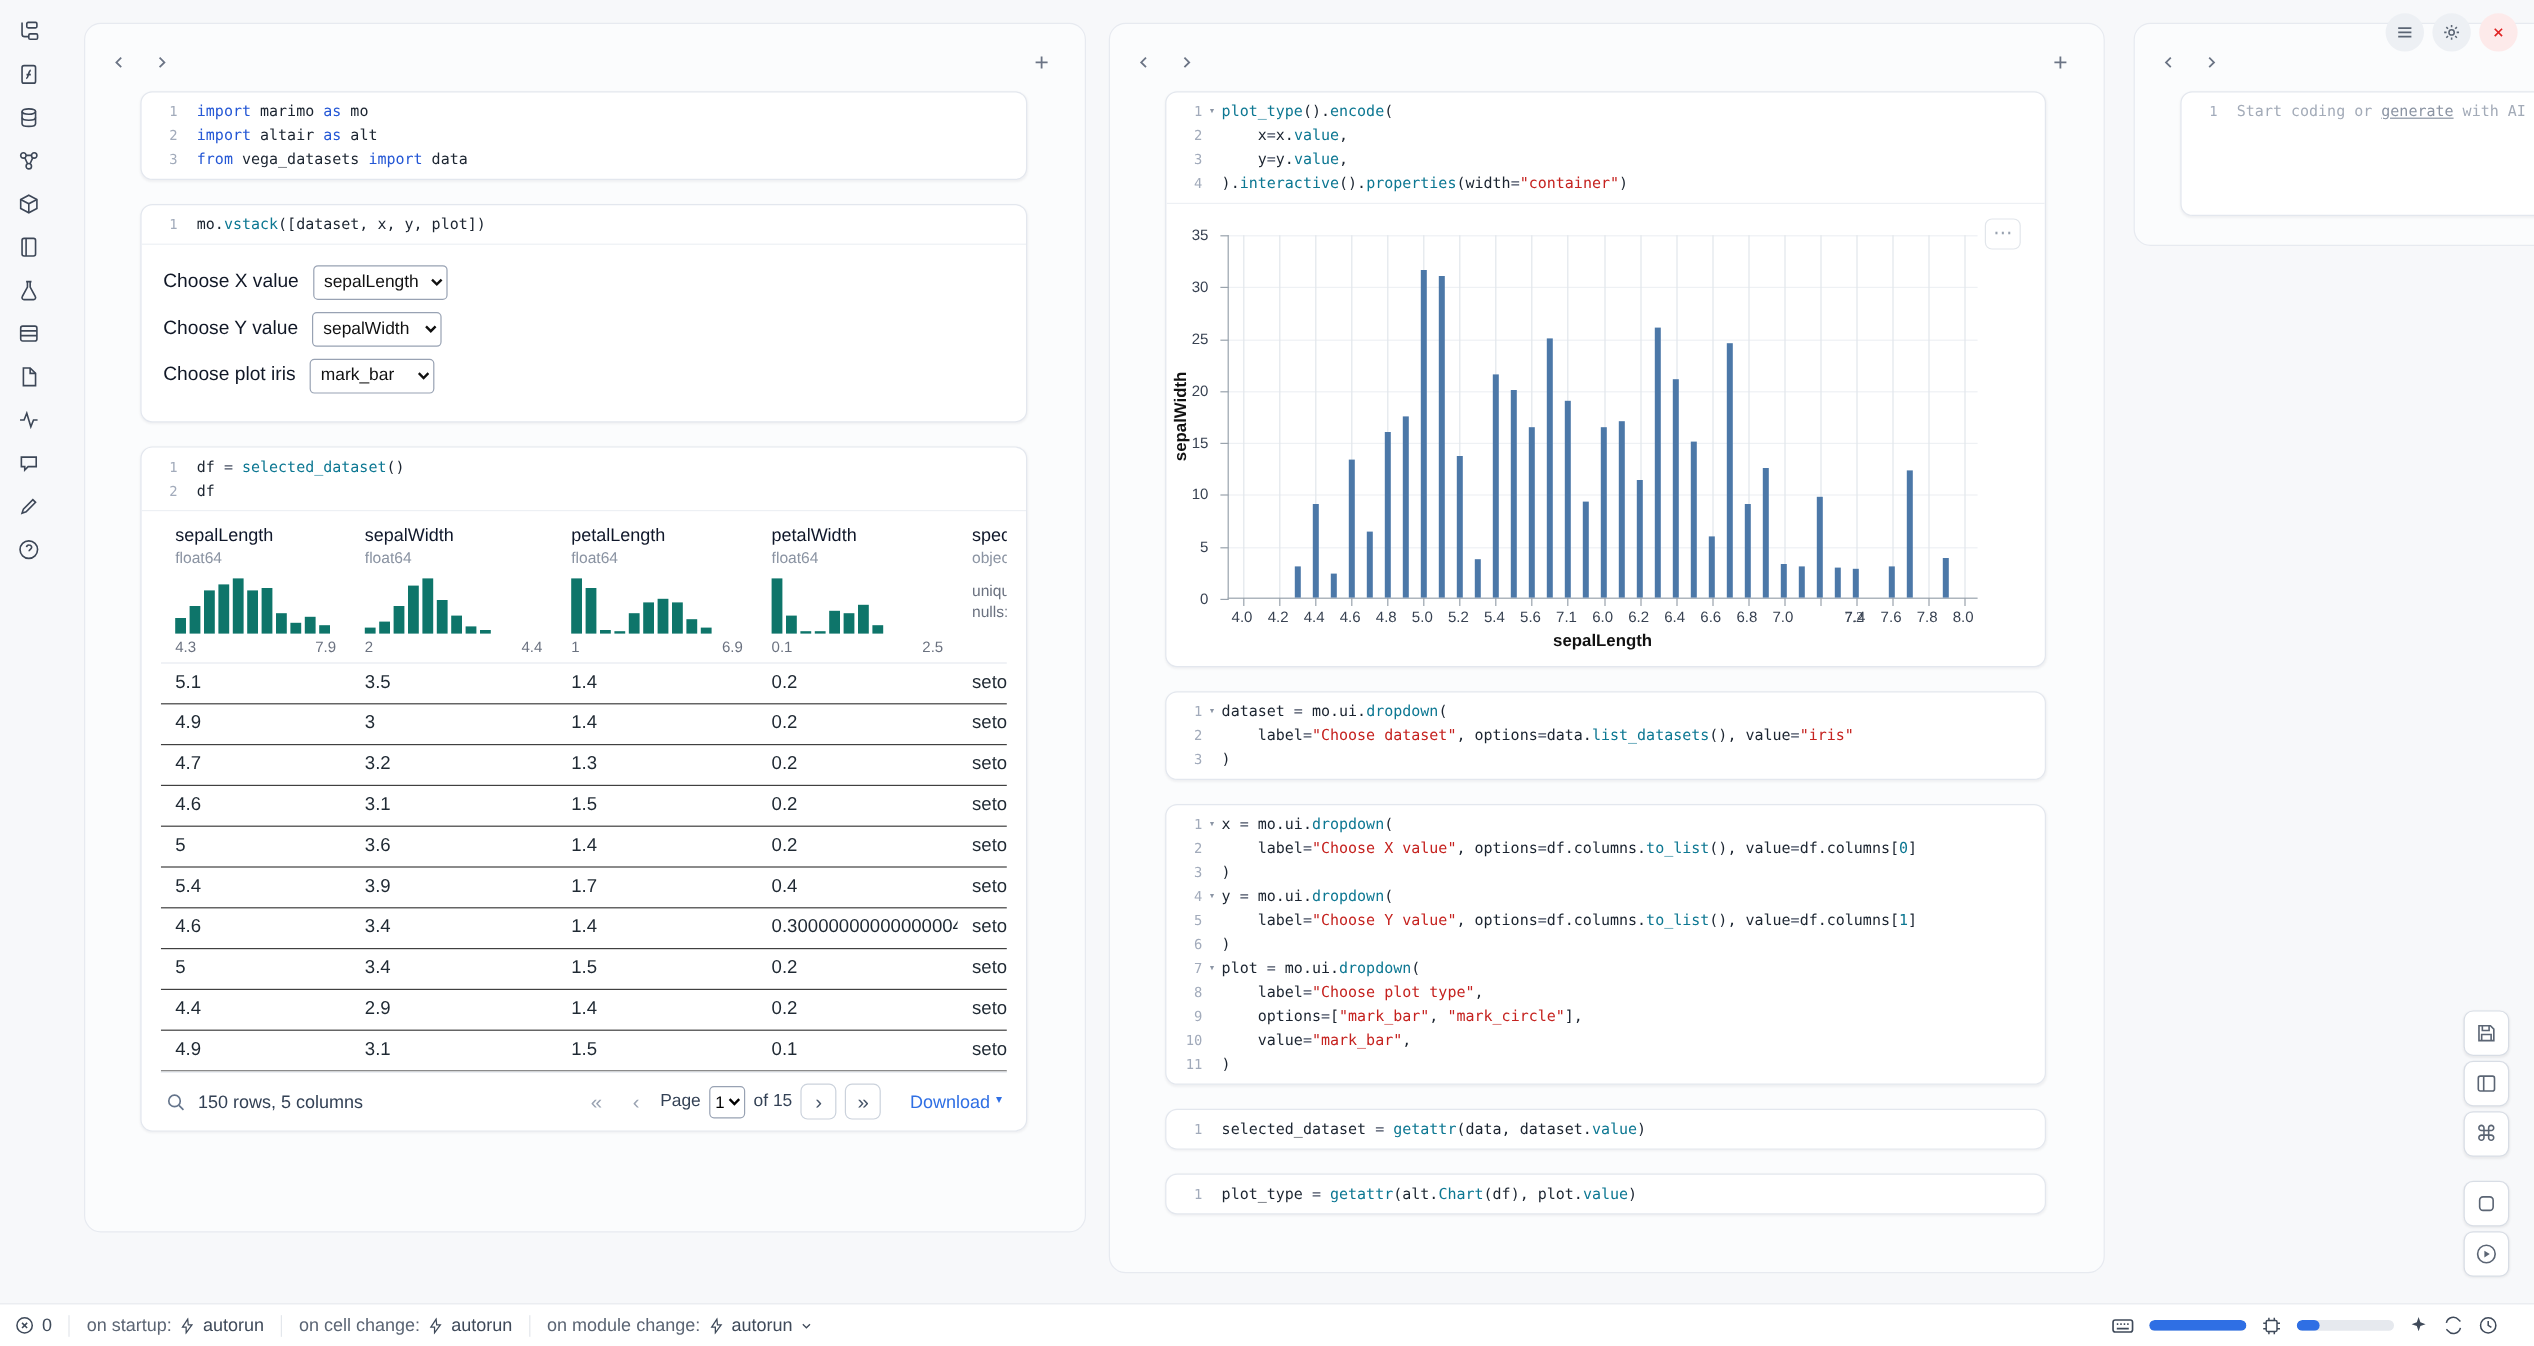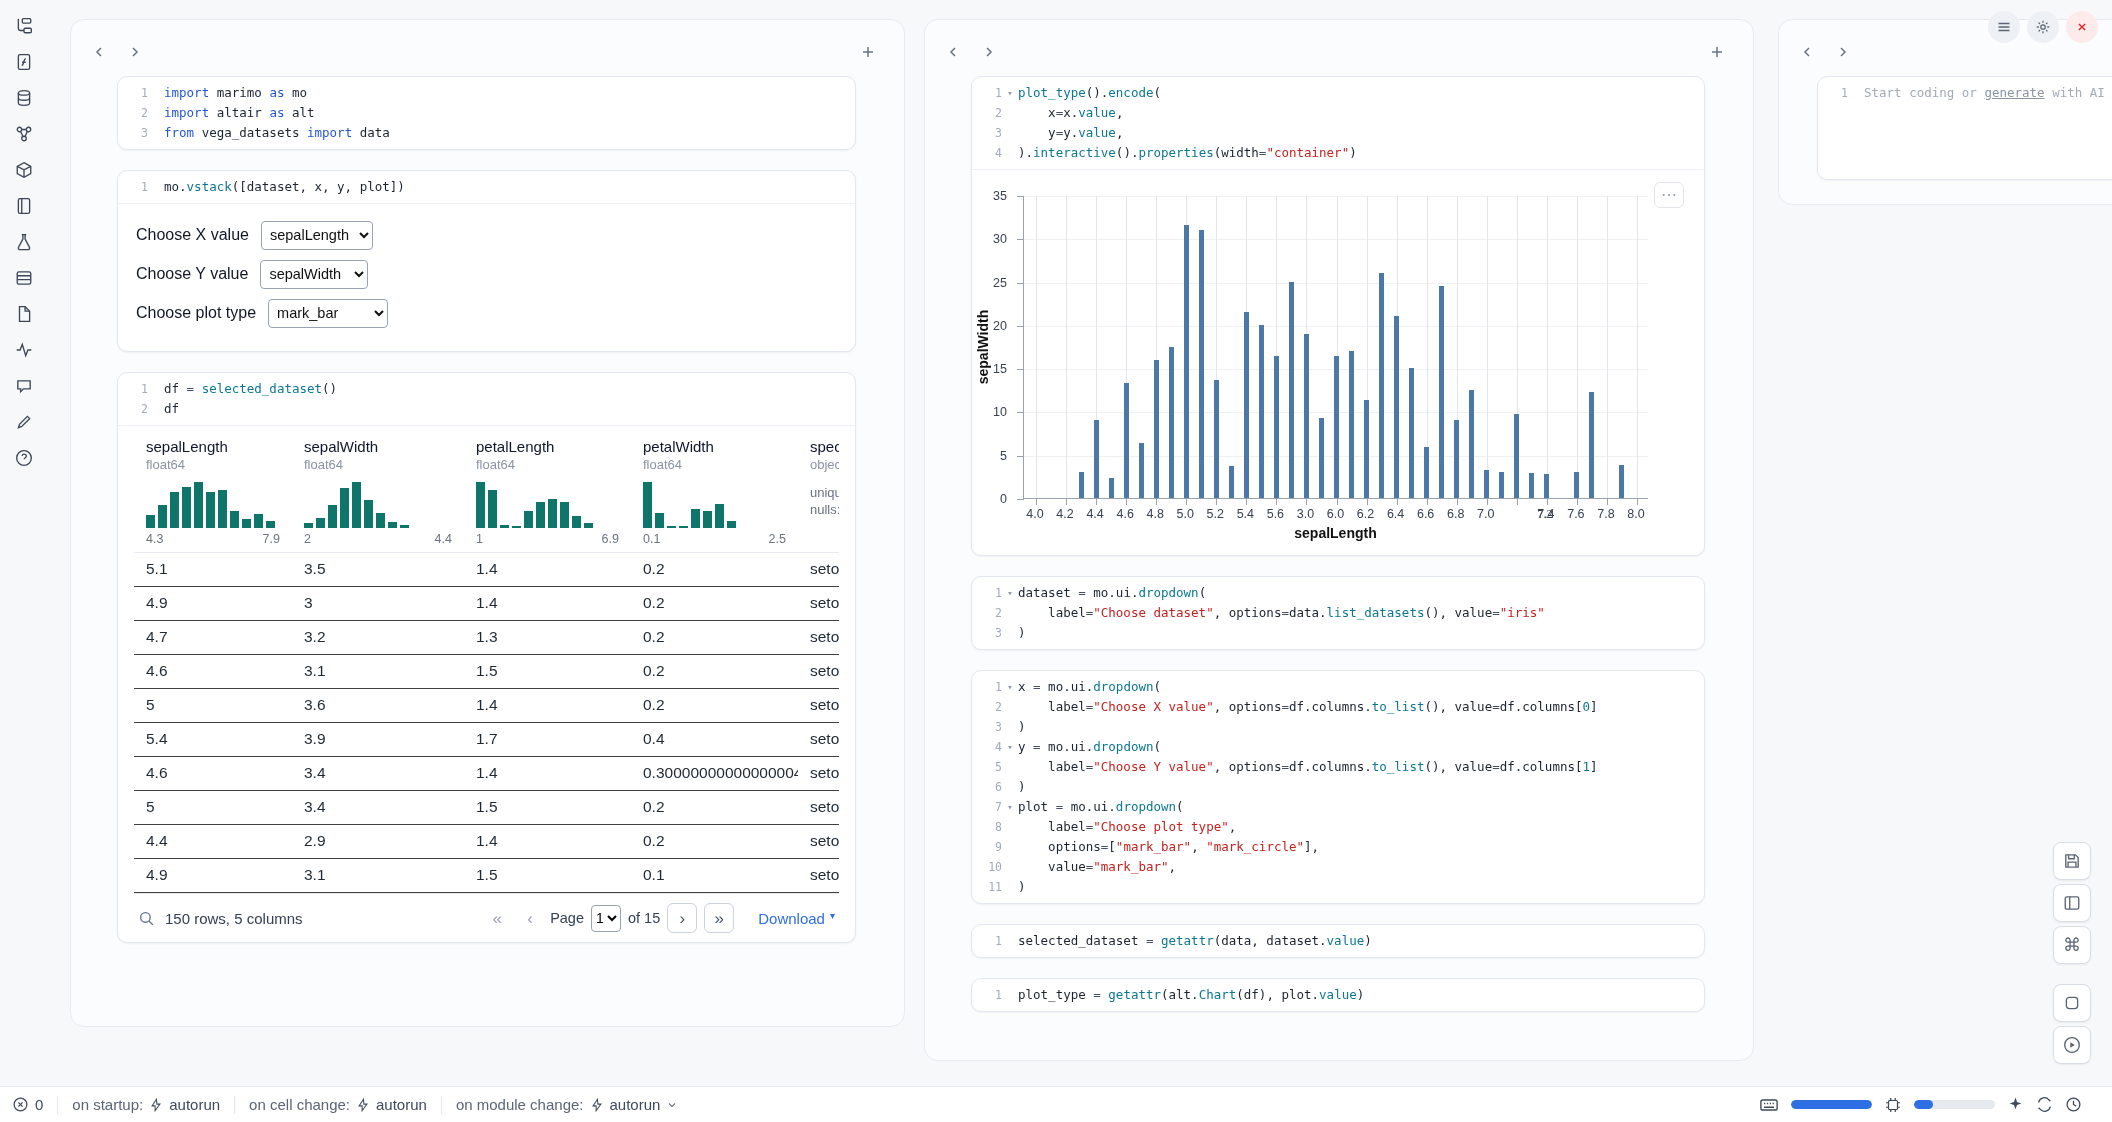--- a/index.html
+++ b/index.html
@@ -274,22 +274,22 @@
         <div class="controls" data-interactable="false">
             <div class="ctl-row" data-interactable="false">
               <span class="ctl-label" data-interactable="false">Choose X value</span>
               <select class="ctl-select" data-interactable="true" style="width: 112px;"><option>sepalLength</option></select>
             </div>
             <div class="ctl-row" data-interactable="false">
               <span class="ctl-label" data-interactable="false">Choose Y value</span>
               <select class="ctl-select" data-interactable="true" style="width: 108px;"><option>sepalWidth</option></select>
             </div>
             <div class="ctl-row" data-interactable="false">
-              <span class="ctl-label" data-interactable="false">Choose plot type</span>
-              <select class="ctl-select" data-interactable="true" style="width: 120px;"><option>mark_bar</option></select>
+              <span class="ctl-label" data-interactable="false">Choose plot iris</span>
+              <select class="ctl-select" data-interactable="true" style="width: 104px;"><option>mark_bar</option></select>
             </div>
           </div>
       </div>
     </article>
 
     <article class="cell" data-interactable="true">
       <div class="code" data-interactable="true">
           <div class="code-line" data-interactable="false">
             <span class="ln" data-interactable="false">1</span>
             <span class="fold" data-interactable="false"></span>
@@ -653,21 +653,21 @@
           <div class="xticks" data-interactable="false">
               <span class="xtick" data-interactable="false" style="left: 12.0192px;">4.0</span>
               <span class="xtick" data-interactable="false" style="left: 42.0673px;">4.2</span>
               <span class="xtick" data-interactable="false" style="left: 72.1154px;">4.4</span>
               <span class="xtick" data-interactable="false" style="left: 102.163px;">4.6</span>
               <span class="xtick" data-interactable="false" style="left: 132.212px;">4.8</span>
               <span class="xtick" data-interactable="false" style="left: 162.26px;">5.0</span>
               <span class="xtick" data-interactable="false" style="left: 192.308px;">5.2</span>
               <span class="xtick" data-interactable="false" style="left: 222.356px;">5.4</span>
               <span class="xtick" data-interactable="false" style="left: 252.404px;">5.6</span>
-              <span class="xtick" data-interactable="false" style="left: 282.452px;">3.0</span>
+              <span class="xtick" data-interactable="false" style="left: 282.452px;">7.1</span>
               <span class="xtick" data-interactable="false" style="left: 312.5px;">6.0</span>
               <span class="xtick" data-interactable="false" style="left: 342.548px;">6.2</span>
               <span class="xtick" data-interactable="false" style="left: 372.596px;">6.4</span>
               <span class="xtick" data-interactable="false" style="left: 402.644px; text-align: right;">6.6</span>
               <span class="xtick" data-interactable="false" style="left: 432.692px;">6.8</span>
               <span class="xtick" data-interactable="false" style="left: 462.74px;">7.0</span>
               <span class="xtick" data-interactable="false" style="left: 522px; font-family: Liberation Serif, serif;">7.2</span>
               <span class="xtick" data-interactable="false" style="left: 522.837px;">7.4</span>
               <span class="xtick" data-interactable="false" style="left: 552.885px;">7.6</span>
               <span class="xtick" data-interactable="false" style="left: 582.933px;">7.8</span>

